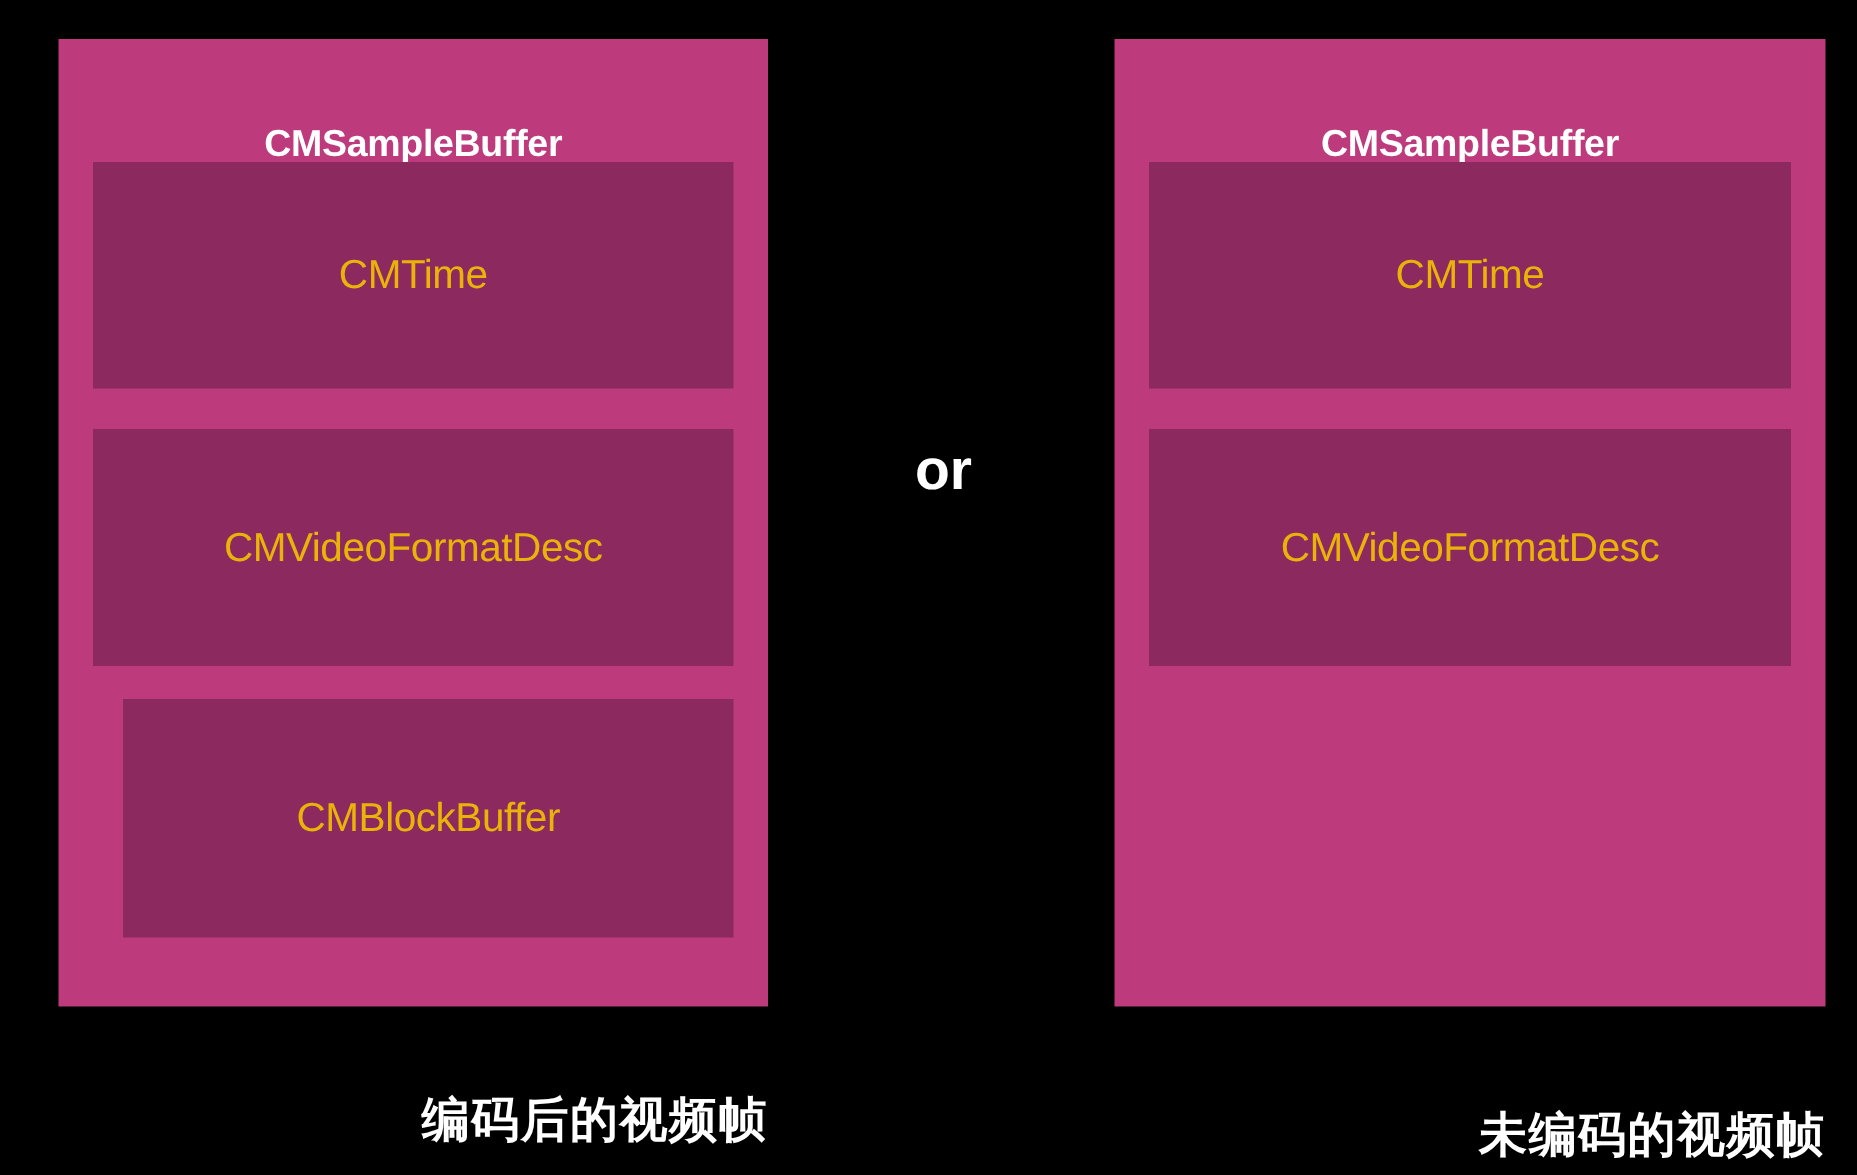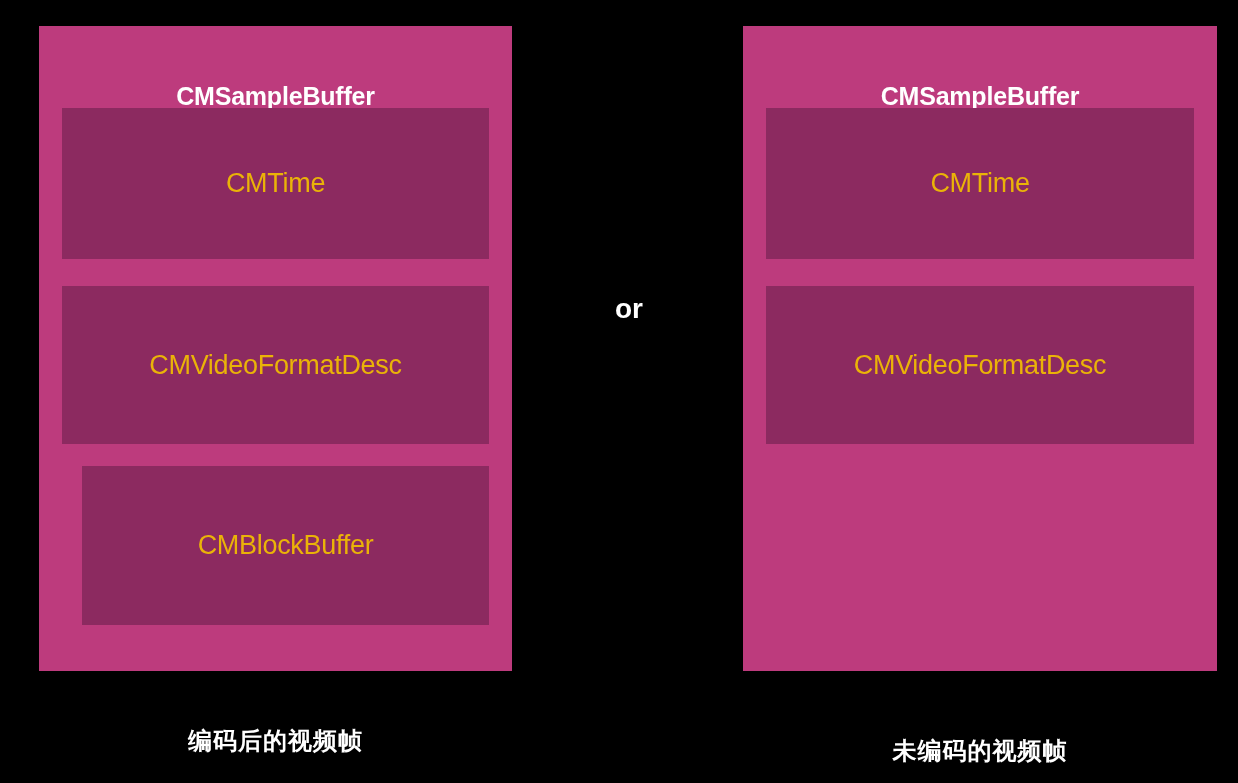--- a/index.html
+++ b/index.html
@@ -75,32 +75,32 @@
   }
 
   
   #or-separator {
     position: absolute;
     left: 512px;
     top: 295px;
     width: 234px;
     text-align: center;
     color: #ffffff;
-    font-size: 28px;
+    font-size: 38px;
     font-weight: bold;
     line-height: 1;
   }
 
   
   .caption {
     position: absolute;
     top: 727px;
-    text-align: center;
+    text-align: right;
     color: #ffffff;
-    font-size: 24px;
+    font-size: 32px;
     font-weight: bold;
     line-height: 1.2;
     letter-spacing: 1px;
   }
   #caption-encoded {
     left: 39px;
     width: 473px;
   }
   #caption-raw {
     left: 743px;

